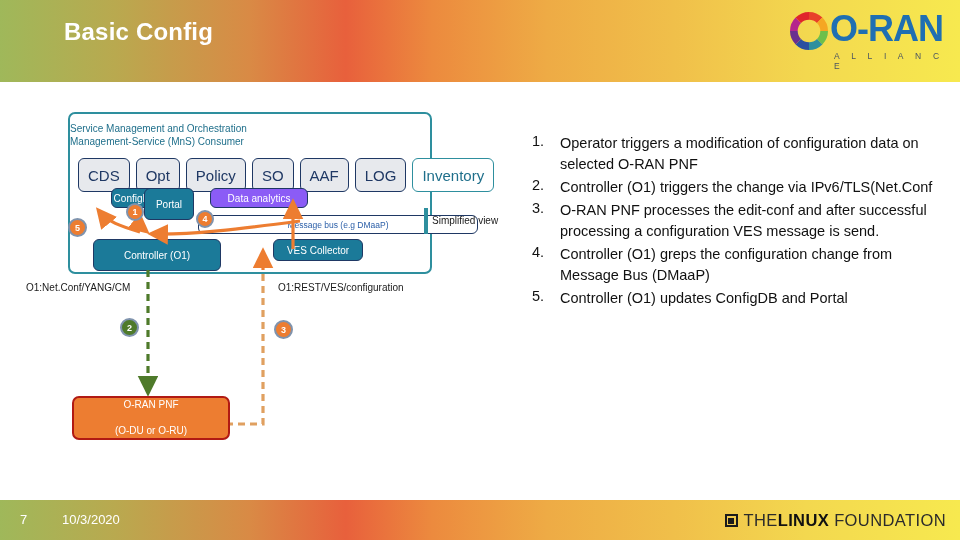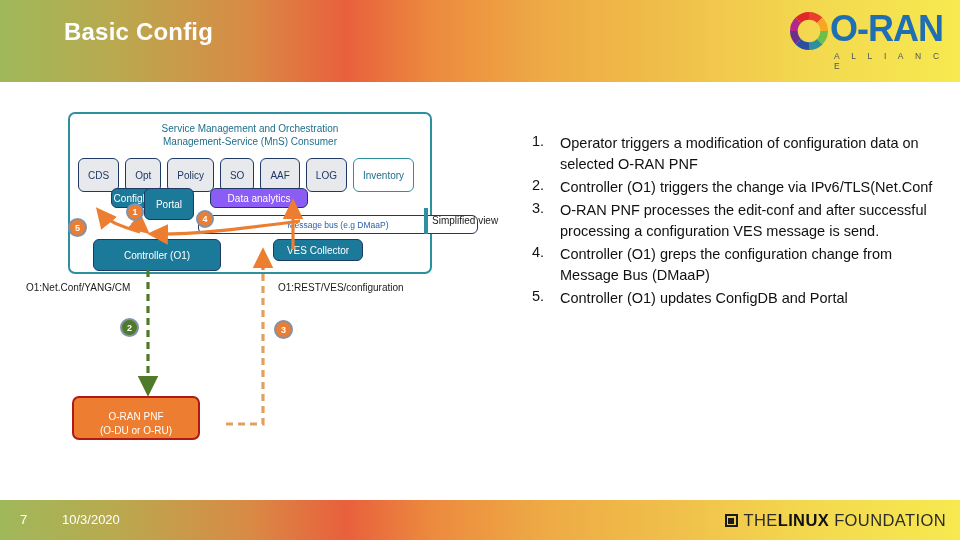--- a/index.html
+++ b/index.html
@@ -25,27 +25,27 @@
   .lf-logo{position:absolute;right:14px;top:11px;display:flex;align-items:center;gap:5px;}
   .lf-mark{width:13px;height:13px;border:2px solid #1b1b1b;position:relative;box-sizing:border-box;}
   .lf-mark:after{content:"";position:absolute;left:1px;bottom:1px;width:6px;height:6px;background:#1b1b1b;}
   .lf-txt{font-size:16.5px;color:#2b2b2b;letter-spacing:.4px;}
   .lf-txt b{font-weight:bold;color:#111;margin-top:20px;}
   .lf-thin{font-weight:normal;}
 
   
   .smo{position:absolute;left:68px;top:112px;width:360px;height:158px;
      border:2px solid #2e8f9e;border-radius:7px;background:#ffffff;}
-  .smo-title{position:absolute;left:0;top:8px;width:360px;text-align:center;
+  .smo-title{position:absolute;left:0;top:8px;width:360px;text-align:left;
      font-size:10px;color:#1f6f8b;line-height:13px;}
 
   
   .pill-row{position:absolute;left:8px;top:44px;display:flex;gap:6px;}
   .pill{height:20px;border:1.5px solid #1f3864;border-radius:6px;background:#e7e9ed;
-     color:#1f3864;font-size:10px;display:flex;align-items:center;justify-content:center;
+     color:#1f3864;font-size:15px;display:flex;align-items:center;justify-content:center;
      padding:16px 9px;box-sizing:border-box;}
   .pill.inv{border-color:#2e8f9e;background:#ffffff;color:#1f6f8b;}
 
   
   .bx{position:absolute;border-radius:6px;display:flex;align-items:center;
       justify-content:center;font-size:10px;box-sizing:border-box;}
   .bx-teal{background:#1b7a99;border:1.5px solid #1f3864;color:#ffffff;}
   .bx-lblue{background:#8b5cf6;border:1.5px solid #1f3864;color:#ffffff;}
   .bx-white{background:#ffffff;border:1.5px solid #1f3864;color:#2b5fa8;}
 
@@ -67,24 +67,24 @@
   .c2{left:120px;top:318px;width:19px;height:19px;}
   .c3{left:274px;top:320px;width:19px;height:19px;}
 
   
   .o1lbl{position:absolute;font-size:10px;color:#1a1a1a;}
   .o1a{left:26px;top:282px;}
   .o1b{left:278px;top:282px;}
   .simplified{position:absolute;left:432px;top:215px;font-size:10px;color:#1a1a1a;}
 
   
-  .pnf{position:absolute;left:72px;top:396px;width:128px;height:44px;
+  .pnf{position:absolute;left:72px;top:396px;width:158px;height:44px;
      background:#ED7D31;border:2px solid #b11a13;border-radius:7px;color:#ffffff;
      font-size:10px;display:flex;flex-direction:column;align-items:center;
-     justify-content:flex-end;line-height:14px;box-sizing:border-box;}
+     justify-content:space-between;line-height:14px;box-sizing:border-box;}
 
   svg.ov{position:absolute;left:0;top:0;width:960px;height:540px;pointer-events:none;}
 </style>
 </head>
 <body>
 
 <div class="header">
   <div class="header-title">Basic Config</div>
 
   <div class="oran-logo">

